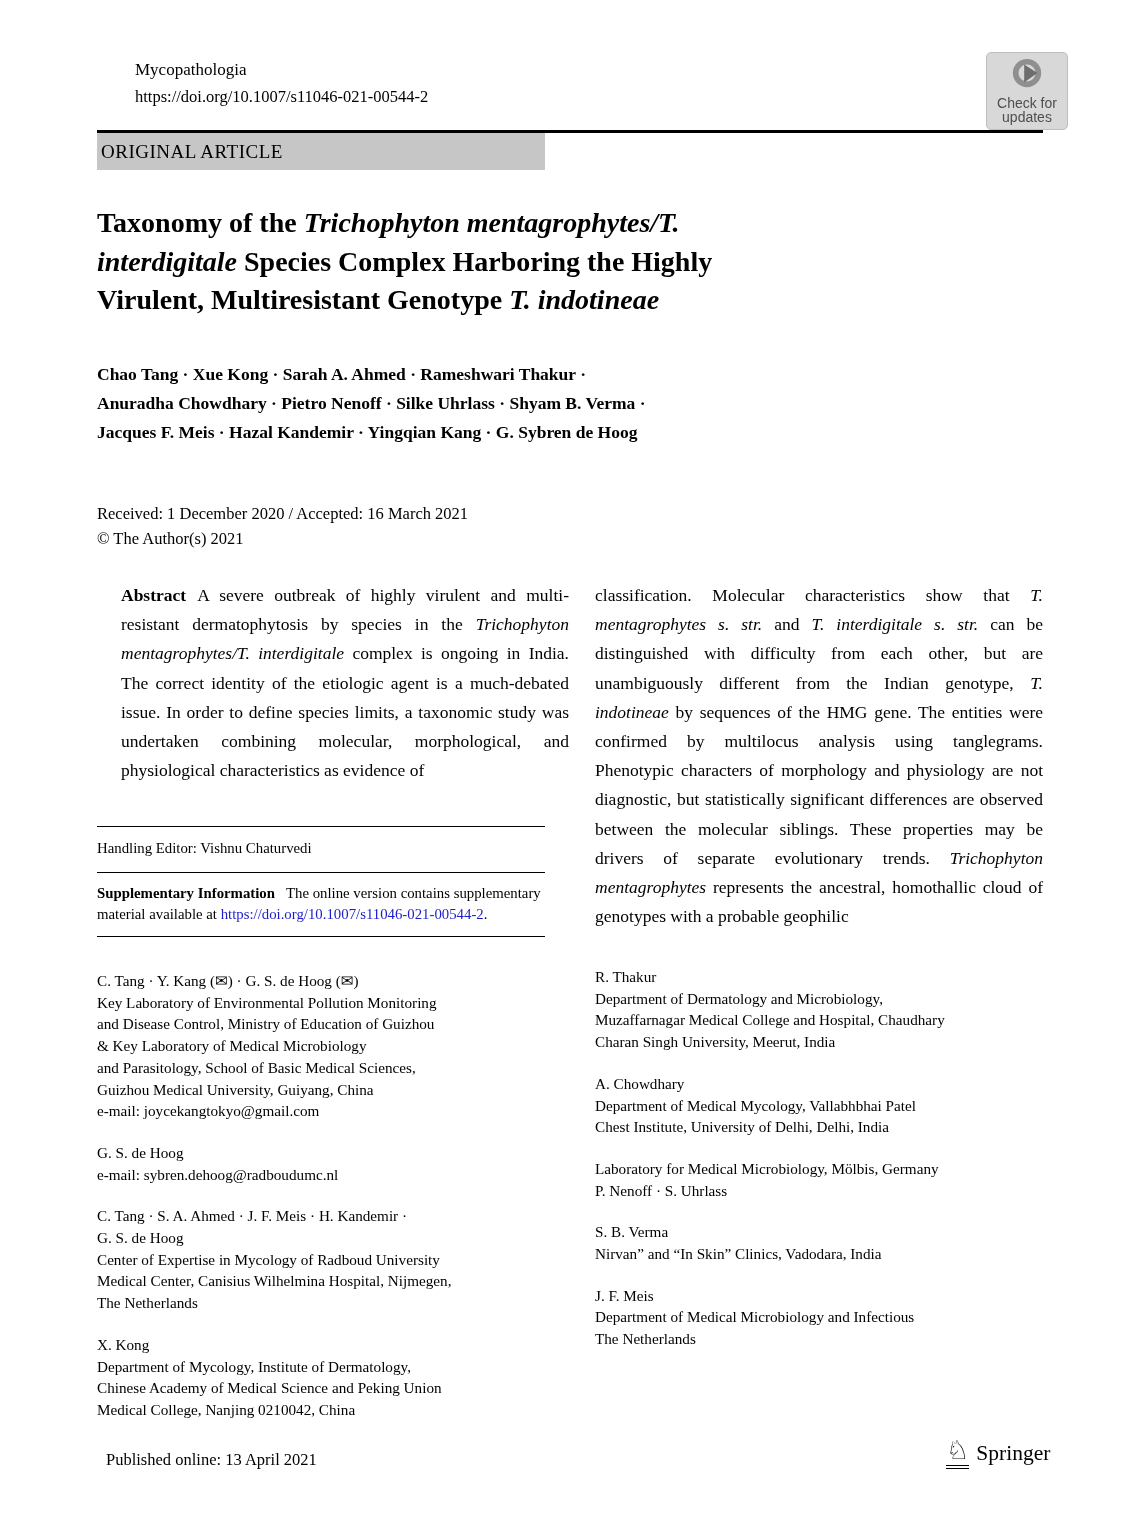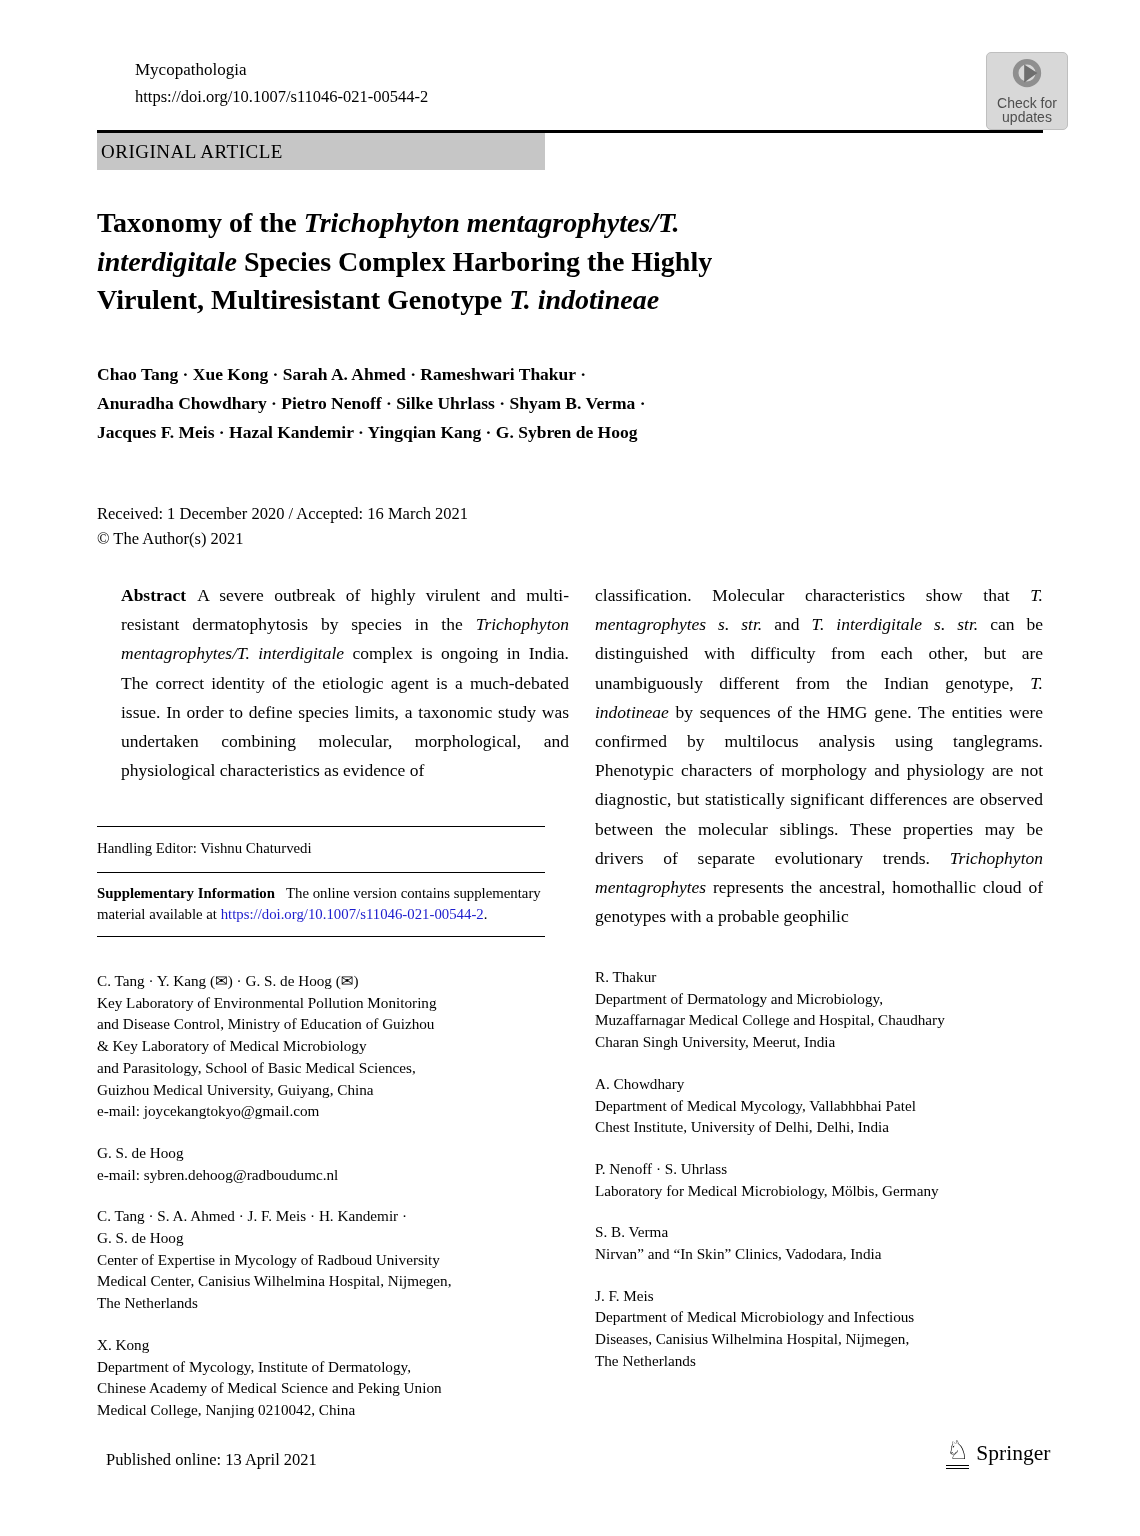--- a/index.html
+++ b/index.html
@@ -132,31 +132,30 @@
         <div class="affil-line">Department of Dermatology and Microbiology,</div>
         <div class="affil-line">Muzaffarnagar Medical College and Hospital, Chaudhary</div>
         <div class="affil-line">Charan Singh University, Meerut, India</div>
       </div>
       <div class="affil-block">
         <div class="affil-line">A. Chowdhary</div>
         <div class="affil-line">Department of Medical Mycology, Vallabhbhai Patel</div>
         <div class="affil-line">Chest Institute, University of Delhi, Delhi, India</div>
       </div>
       <div class="affil-block">
+        <div class="affil-line">Laboratory for Medical Microbiology, Mölbis, Germany</div>
         <div class="affil-line">P. Nenoff · S. Uhrlass</div>
-        <div class="affil-line">Laboratory for Medical Microbiology, Mölbis, Germany</div>
       </div>
       <div class="affil-block">
         <div class="affil-line">S. B. Verma</div>
         <div class="affil-line">Nirvan” and “In Skin” Clinics, Vadodara, India</div>
       </div>
       <div class="affil-block">
         <div class="affil-line">J. F. Meis</div>
         <div class="affil-line">Department of Medical Microbiology and Infectious</div>
-        <div class="affil-line">Diseases, Canisius Wilhelmina Hospital, Nijmegen,</div>
         <div class="affil-line">The Netherlands</div>
       </div>
     </div>
 
   <div class="pub">Published online: 13 April 2021</div>
 
   <div class="springer">
     <span class="knight">♘</span>
     <span>Springer</span>
   </div>

